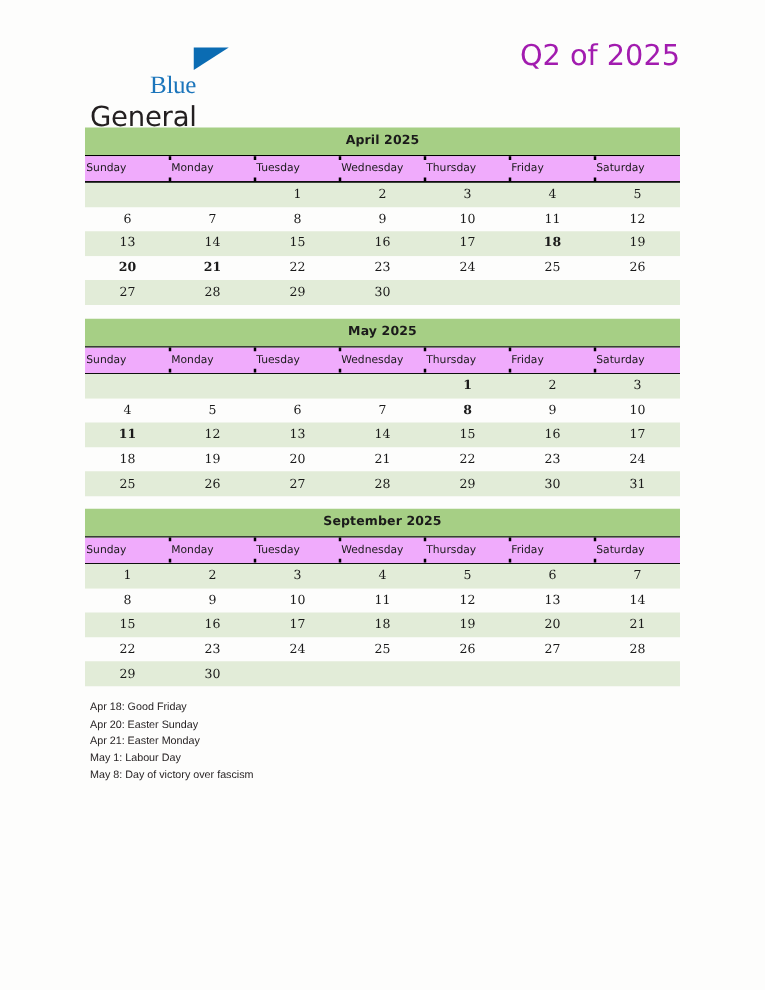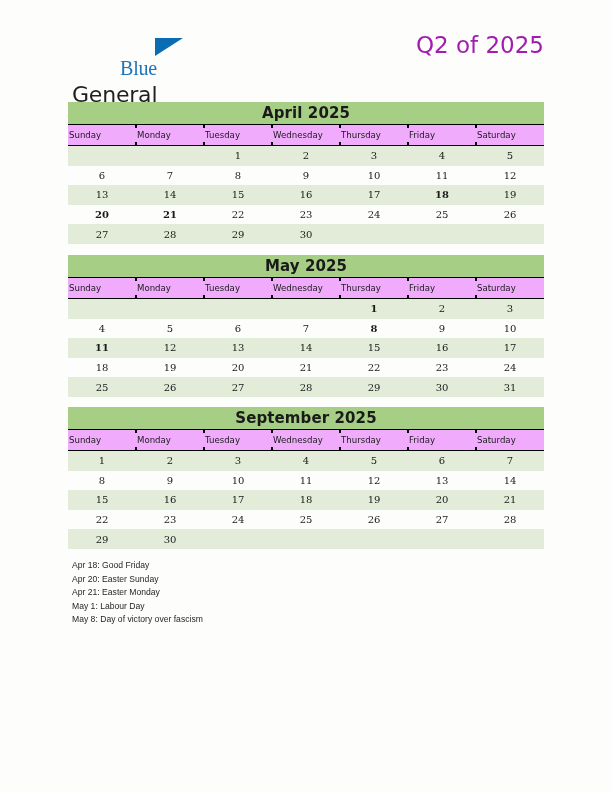--- a/index.html
+++ b/index.html
@@ -89,21 +89,21 @@
   }
   #month-0 { top: 102px; }
   #month-1 { top: 255px; }
   #month-2 { top: 407px; }
 
   .month-title-bar {
     height: 22px;
     line-height: 22px;
     background: #a6cf85;
     text-align: center;
-    font-size: 15px;
+    font-size: 10px;
     font-weight: bold;
     color: #1a1a1a;
     font-family: "DejaVu Sans", sans-serif;
     letter-spacing: 0.1px;
   }
   table.cal {
     width: 476px;
     border-collapse: collapse;
     table-layout: fixed;
   }

